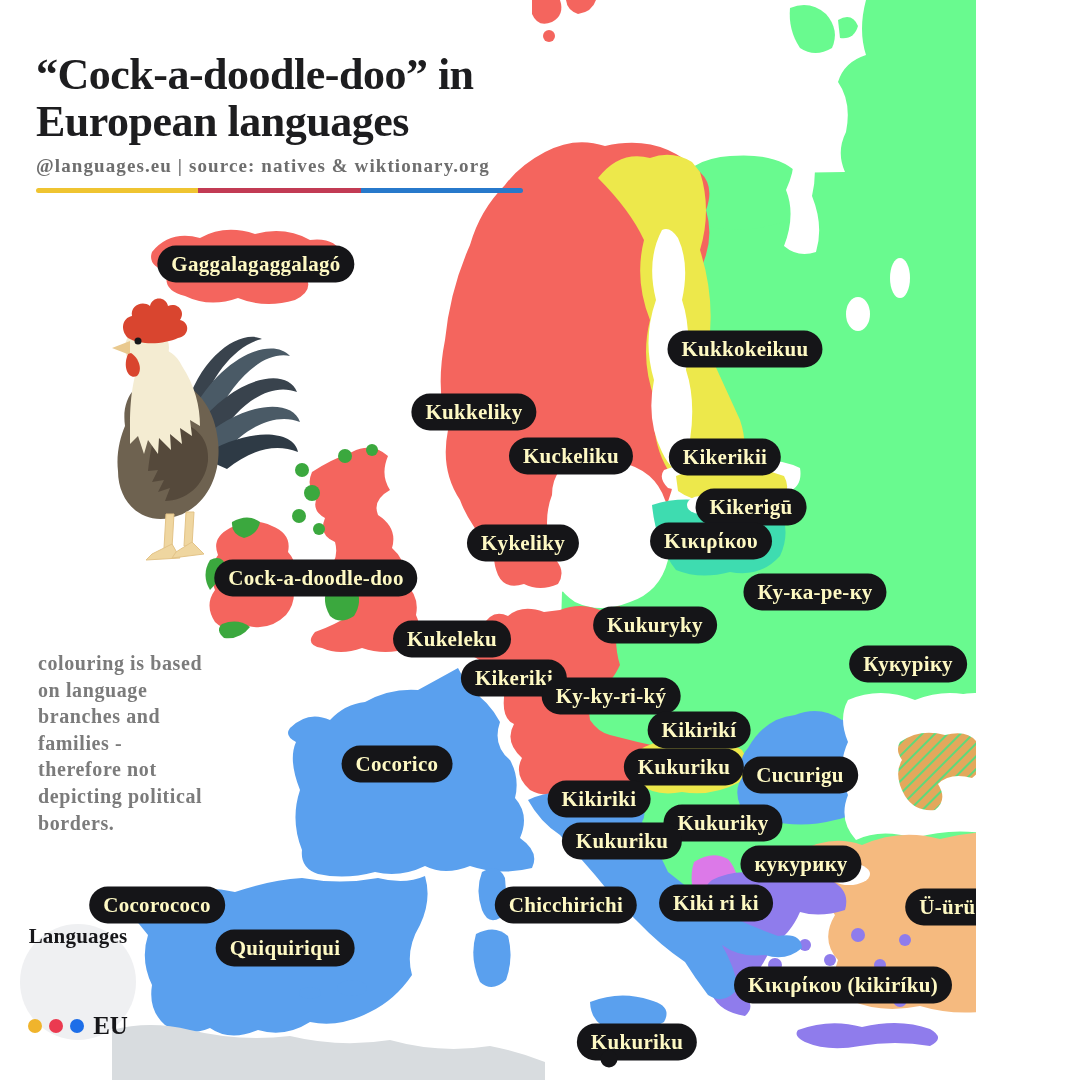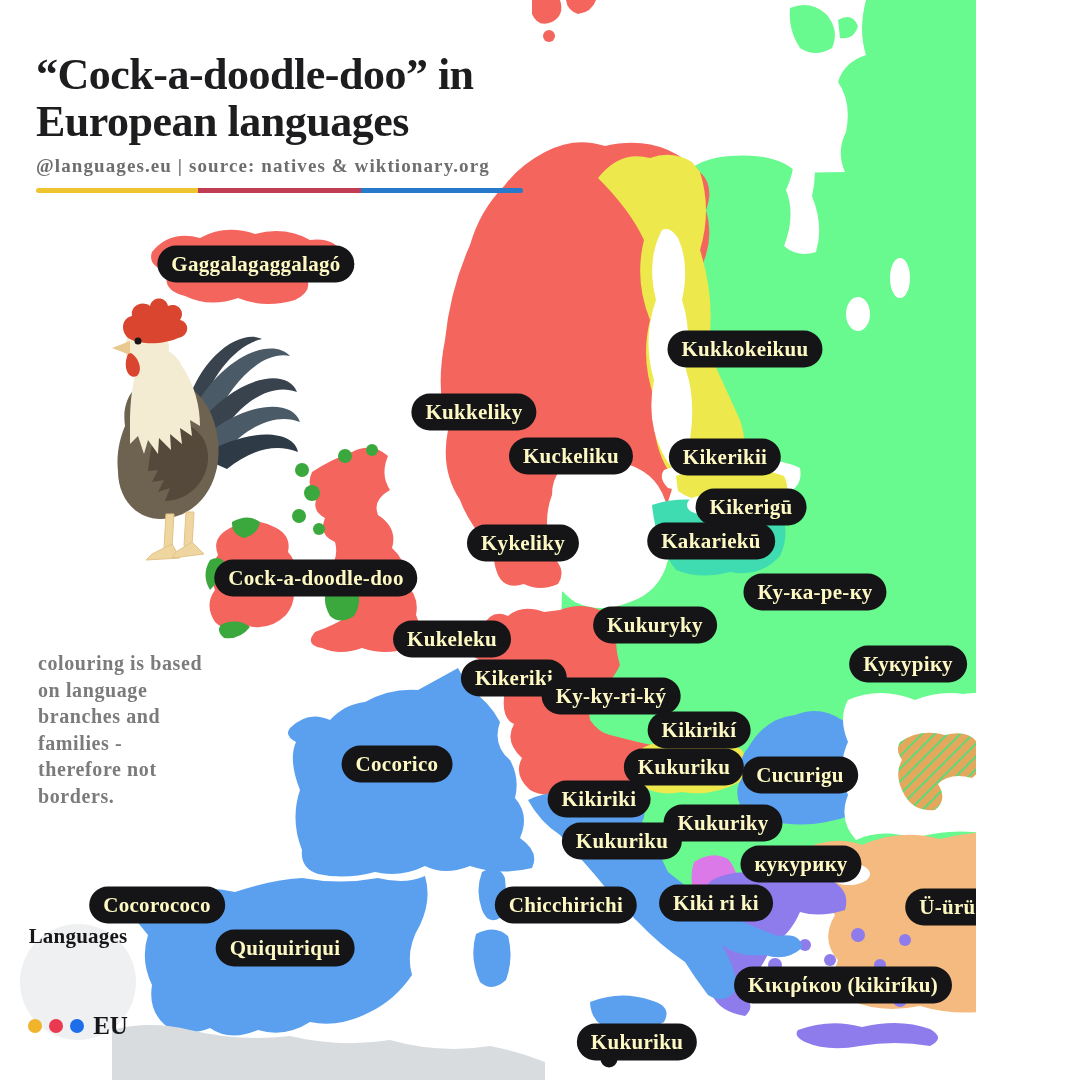--- a/index.html
+++ b/index.html
@@ -211,30 +211,31 @@
       <span style="background:#2779CB;"></span>
     </div>
   </div>
 
   <div class="note">
     <div>colouring is based</div>
     <div>on language</div>
     <div>branches and</div>
     <div>families -</div>
     <div>therefore not</div>
+    <div>depicting political</div>
     <div>borders.</div>
   </div>
 
   <div class="pill" style="left:256px;top:264px;">Gaggalagaggalagó</div>
   <div class="pill" style="left:745px;top:349px;">Kukkokeikuu</div>
   <div class="pill" style="left:474px;top:412px;">Kukkeliky</div>
   <div class="pill" style="left:571px;top:456px;">Kuckeliku</div>
   <div class="pill" style="left:725px;top:457px;text-align:center;">Kikerikii</div>
   <div class="pill" style="left:751px;top:507px;">Kikerigū</div>
-  <div class="pill" style="left:711px;top:541px;">Kakariekū</div>
+  <div class="pill" style="left:711px;top:541px;">Κικιρίκου</div>
   <div class="pill" style="left:815px;top:592px;">Ку-ка-ре-ку</div>
   <div class="pill" style="left:523px;top:543px;">Kykeliky</div>
   <div class="pill" style="left:316px;top:578px;">Cock-a-doodle-doo</div>
   <div class="pill" style="left:452px;top:639px;">Kukeleku</div>
   <div class="pill" style="left:655px;top:625px;">Kukuryky</div>
   <div class="pill" style="left:908px;top:664px;">Кукуріку</div>
   <div class="pill" style="left:514px;top:678px;">Kikeriki</div>
   <div class="pill" style="left:611px;top:696px;">Ky-ky-ri-ký</div>
   <div class="pill" style="left:699px;top:730px;">Kikirikí</div>
   <div class="pill" style="left:684px;top:767px;">Kukuriku</div>

